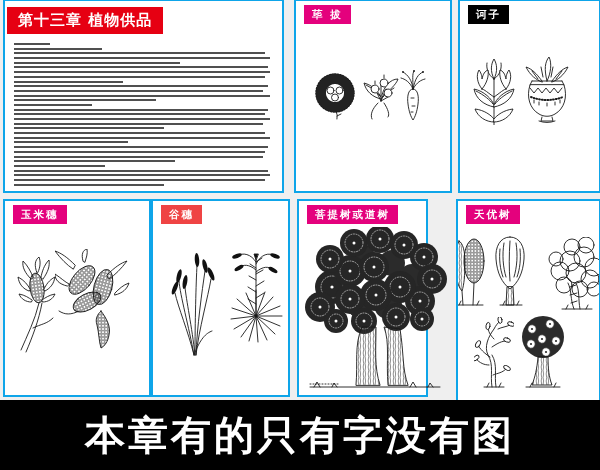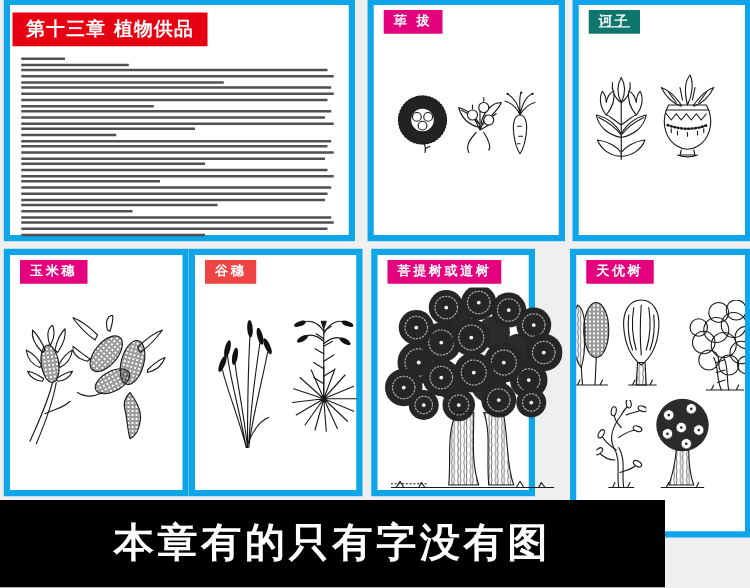--- a/index.html
+++ b/index.html
@@ -1,26 +1,26 @@
 <!DOCTYPE html>
 <html><head>
 <meta charset="utf-8">
 <style>
   html,body{margin:0;padding:0}
   body{width:600px;height:470px;position:relative;background:#efefef;
        font-family:"DejaVu Sans","Liberation Sans",sans-serif;overflow:hidden}
-  .page{position:absolute;background:#fff;border:5px solid #0ea5e9;box-sizing:border-box}
+  .page{position:absolute;background:#fff;border:2px solid #0ea5e9;box-sizing:border-box}
   .plabel{position:absolute;left:8px;top:4px;color:#fff;font-weight:bold;font-size:10.5px;
           padding:3px 8px;letter-spacing:2px;white-space:nowrap;line-height:1.2}
   .banner{position:absolute;left:2px;top:6px;color:#fff;font-weight:bold;font-size:15px;
           padding:4px 11px;letter-spacing:1px;white-space:nowrap}
   #textblock{position:absolute;left:9px;top:42px;right:9px}
   .greek{height:2px;background:#505050;margin-bottom:2.7px}
-  .footer{position:absolute;left:0;top:400px;width:532px;height:70px;display:flex;
-          align-items:center;justify-content:center;font-size:32px;font-weight:bold;letter-spacing:3px}
+  .footer{position:absolute;left:0;top:400px;width:600px;height:70px;display:flex;
+          align-items:center;justify-content:center;font-size:40px;font-weight:bold;letter-spacing:3px}
   .ill{position:absolute}
   .ill *{stroke:#1a1a1a;stroke-width:.9;fill:none;stroke-linecap:round;stroke-linejoin:round}
 </style>
 </head>
 <body>
 
 <div class="page" style="left:3px;top:-1px;width:281px;height:194px">
   <div class="banner" style="background: rgb(230, 0, 18);">第十三章  植物供品</div>
   <div id="textblock">
       <div class="greek" style="width: 14%;"></div>
@@ -83,21 +83,21 @@
     <path d="M13 20 C18 20 19 28 18 35 C17 43 15 48 13 51 C11 48 9 43 8 35 C7 28 8 20 13 20 Z" style="fill:#fff"></path>
     <path d="M11 29 h3 M12 37 h3 M11 43 h2"></path>
     <path d="M13 20 C12 11 8 6 3 3 M13 20 C13 10 12 5 14 2 M13 20 C15 10 18 5 23 3 M13 20 C10 13 5 10 1 9 M13 20 C17 13 21 11 25 10"></path>
     <circle cx="3" cy="3" r="0.9" style="fill:#111;stroke:none"></circle>
     <circle cx="14" cy="2" r="0.9" style="fill:#111;stroke:none"></circle>
     <circle cx="23" cy="3" r="0.9" style="fill:#111;stroke:none"></circle>
   </svg>
 </div>
 
 <div class="page" style="left:458px;top:-1px;width:143px;height:194px">
-  <div class="plabel" style="background: #0f766e; text-decoration: underline;">诃子</div>
+  <div class="plabel" style="background: #000000;">诃子</div>
   <svg class="ill" style="left:12px;top:54px" width="44" height="70" viewBox="0 0 44 70">
     <path d="M22 70 C22 56 22 40 22 24"></path>
     <path d="M22 24 C18 16 19 9 22 4 C25 9 26 16 22 24 Z" style="fill:#fff"></path>
     <path d="M22 24 C16 20 14 13 15 8 M22 24 C28 20 30 13 29 8"></path>
     <path d="M10 34 C5 28 4 20 7 15 C10 19 10 23 10 24 C11 19 13 16 16 15 C17 21 15 28 10 34 Z" style="fill:#fff"></path>
     <path d="M34 34 C39 28 40 20 37 15 C34 19 34 23 34 24 C33 19 31 16 28 15 C27 21 29 28 34 34 Z" style="fill:#fff"></path>
     <path d="M22 42 C16 38 12 34 10 34 M22 42 C28 38 32 34 34 34"></path>
     <path d="M22 52 C12 50 4 44 2 34 C12 36 20 44 22 50 Z" style="fill:#fff"></path>
     <path d="M4 36 C12 40 18 45 21 49"></path>
     <path d="M22 52 C32 50 40 44 42 34 C32 36 24 44 22 50 Z" style="fill:#fff"></path>

